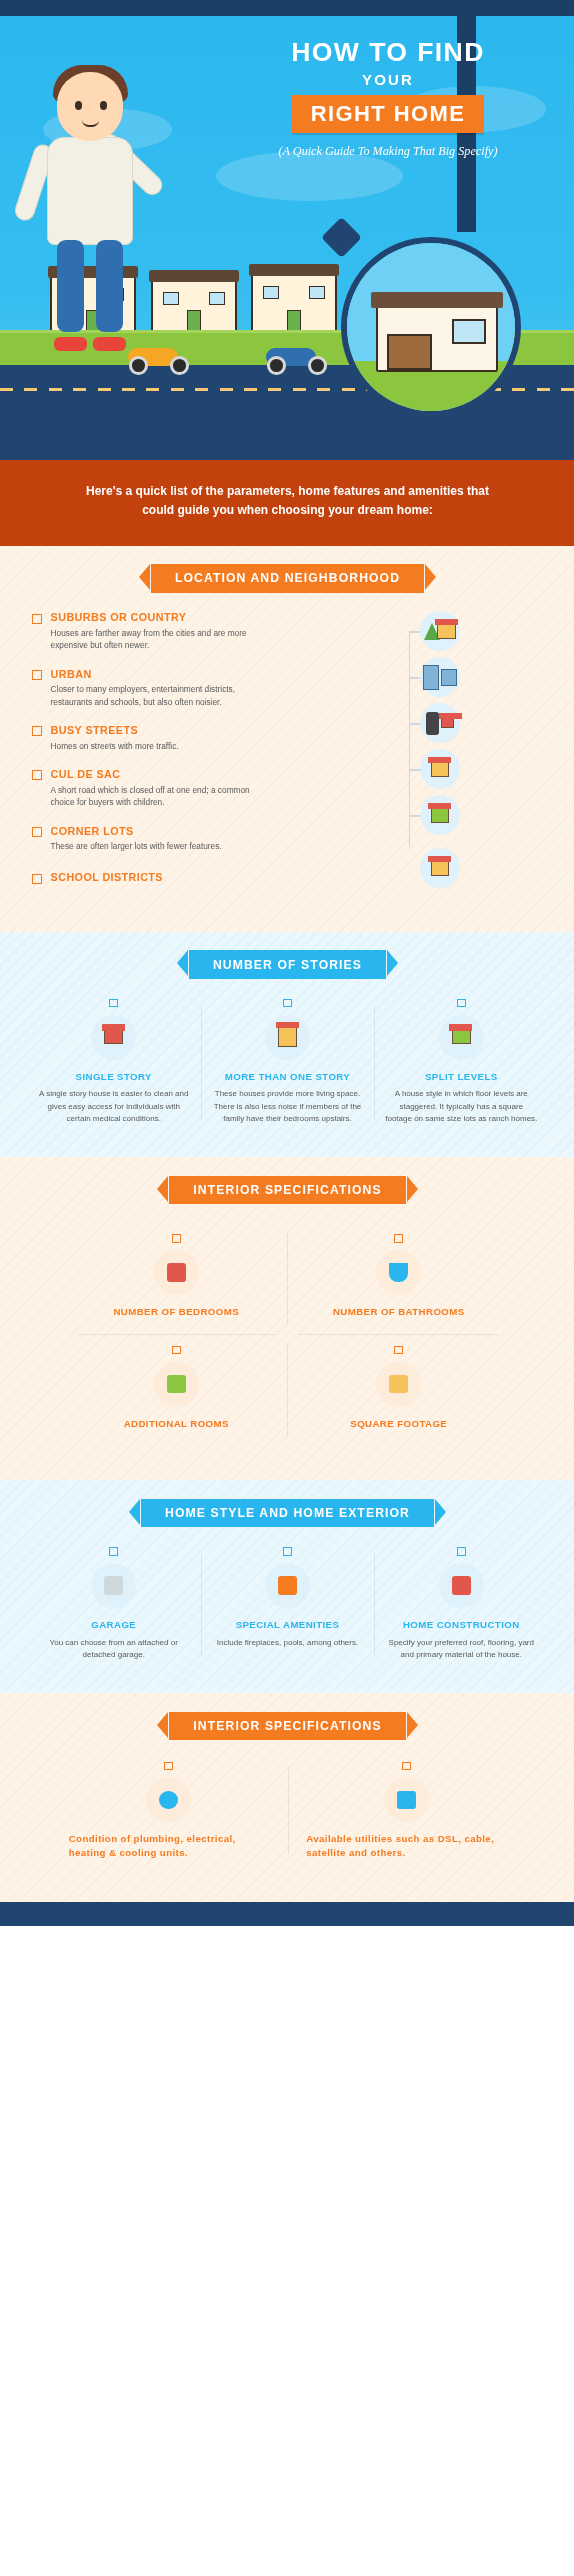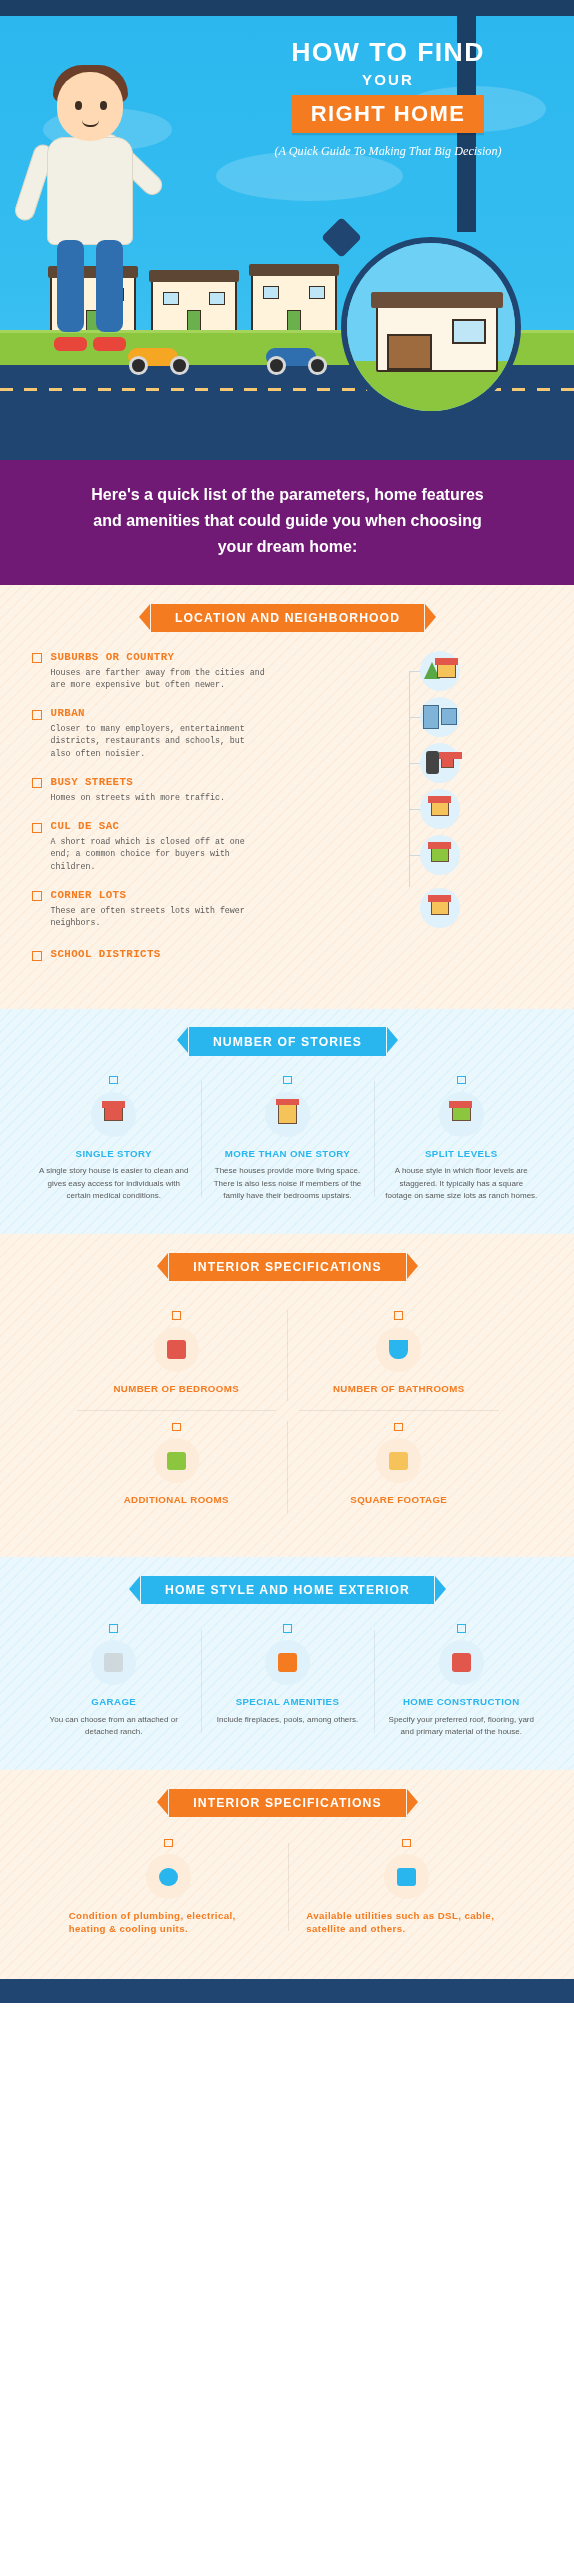--- a/index.html
+++ b/index.html
@@ -148,25 +148,25 @@
   .p-leg { position:absolute; top:0; width:27px; height:92px; background:#2f6fb0; border-radius:8.6px; }
   .p-shoe { position:absolute; bottom:-2.9px; width:33px; height:14.4px; background:#e8463a; border-radius:5.7px; }
   .p-arm { position:absolute; width:20px; height:79px; background:#f2efe4; border:1.4px solid #dcd8c8; border-radius:10px; }
 
   .scooter { position:absolute; bottom:85px; width:62px; height:39px; }
   .sc-body { position:absolute; left:0; bottom:8.6px; width:50px; height:18.7px; border-radius:10px; }
   .sc-wheel { position:absolute; bottom:0; width:18.7px; height:18.7px; border-radius:50%; background:#2b2b2b; border:3.6px solid #d8d8d8; }
 
   
   .intro {
-    background: #701a75;
+    background: #c2410c;
     color: #ffffff;
     text-align: center;
     padding: 21.6px 86px 24.4px;
-    font-size: 16px;
+    font-size: 12px;
     line-height: 1.65;
     font-weight: bold;
   }
 
   
   .banner-wrap { display:flex; justify-content:center; }
   .banner {
     position: relative;
     color: #ffffff;
     font-size: 12.2px;
@@ -194,21 +194,21 @@
     padding: 18.7px 0 24.4px;
   }
   .sec-ice {
     background:
       repeating-linear-gradient(135deg, rgba(41,182,238,0.07) 0 1.4px, transparent 1.4px 8px),
       #eaf8fd;
     padding: 18.7px 0 24.4px;
   }
 
   
-  .loc-wrap { display:flex; padding: 18.7px 32px 4.3px; font-family: Liberation Mono, monospace; }
+  .loc-wrap { display:flex; padding: 18.7px 32px 4.3px; }
   .loc-list { width: 345px; }
   .loc-item { display:flex; margin-bottom: 16px; }
   .chk {
     width:10px; height:10px; border:1.4px solid #f47b20; margin-right:8.6px;
     margin-top:2.2px; flex:0 0 10px; background:transparent;
   }
   .loc-title { font-size:10.8px; font-weight:bold; color:#f47b20; letter-spacing:0.4px; }
   .loc-desc { font-size:8.3px; color:#5a5a5a; line-height:1.5; margin-top:3.6px; max-width:216px; }
   .loc-icons { width: 165px; position:relative; }
   .icon-circle {
@@ -273,21 +273,21 @@
     <div class="cloud" style="left:43px;top:108px;width:129px;height:43px;"></div>
     <div class="cloud" style="left:216px;top:151px;width:187px;height:50px;"></div>
     <div class="cloud" style="left:402px;top:86px;width:144px;height:46px;"></div>
     <div class="hero-dark-band"></div>
     <div class="hero-pole"></div>
 
     <div class="hero-title-wrap">
       <div class="hero-title">HOW TO FIND</div>
       <div class="hero-your">YOUR</div>
       <div><span class="hero-banner">RIGHT HOME</span></div>
-      <div class="hero-sub">(A Quick Guide To Making That Big Decision)</div>
+      <div class="hero-sub">(A Quick Guide To Making That Big Specify)</div>
     </div>
 
     <div class="mag-handle"></div>
     <div class="magnifier">
       <div class="mag-inner">
         <div class="mag-sky"></div>
         <div class="mag-grass"></div>
         <div class="mag-house">
           <div class="mroof"></div>
           <div class="mgarage"></div>
@@ -388,21 +388,21 @@
           <div>
             <div class="loc-title">CUL DE SAC</div>
             <div class="loc-desc">A short road which is closed off at one end; a common choice for buyers with children.</div>
           </div>
         </div>
 
         <div class="loc-item">
           <div class="chk"></div>
           <div>
             <div class="loc-title">CORNER LOTS</div>
-            <div class="loc-desc">These are often streets lots with fewer neighbors.</div>
+            <div class="loc-desc">These are often larger lots with fewer features.</div>
           </div>
         </div>
 
         <div class="loc-item" style="margin-top:18.7px;">
           <div class="chk"></div>
           <div>
             <div class="loc-title">SCHOOL DISTRICTS</div>
             <div class="loc-desc"></div>
           </div>
         </div>
@@ -514,21 +514,21 @@
     <div class="banner-wrap">
       <div class="banner banner-blue">HOME STYLE AND HOME EXTERIOR</div>
     </div>
     <div class="cols3">
       <div class="col3">
         <div class="col-chk"></div>
         <div class="col-circle">
             <span class="small-sq" style="background:#cfd8dd;"></span>
           </div>
         <div class="col-title t-blue">GARAGE</div>
-        <div class="col-desc">You can choose from an attached or detached ranch.</div>
+        <div class="col-desc">You can choose from an attached or detached garage.</div>
       </div>
       <div class="col3">
         <div class="col-chk"></div>
         <div class="col-circle">
             <span class="small-sq" style="background:#f47b20;"></span>
           </div>
         <div class="col-title t-blue">SPECIAL AMENITIES</div>
         <div class="col-desc">Include fireplaces, pools, among others.</div>
       </div>
       <div class="col3">

